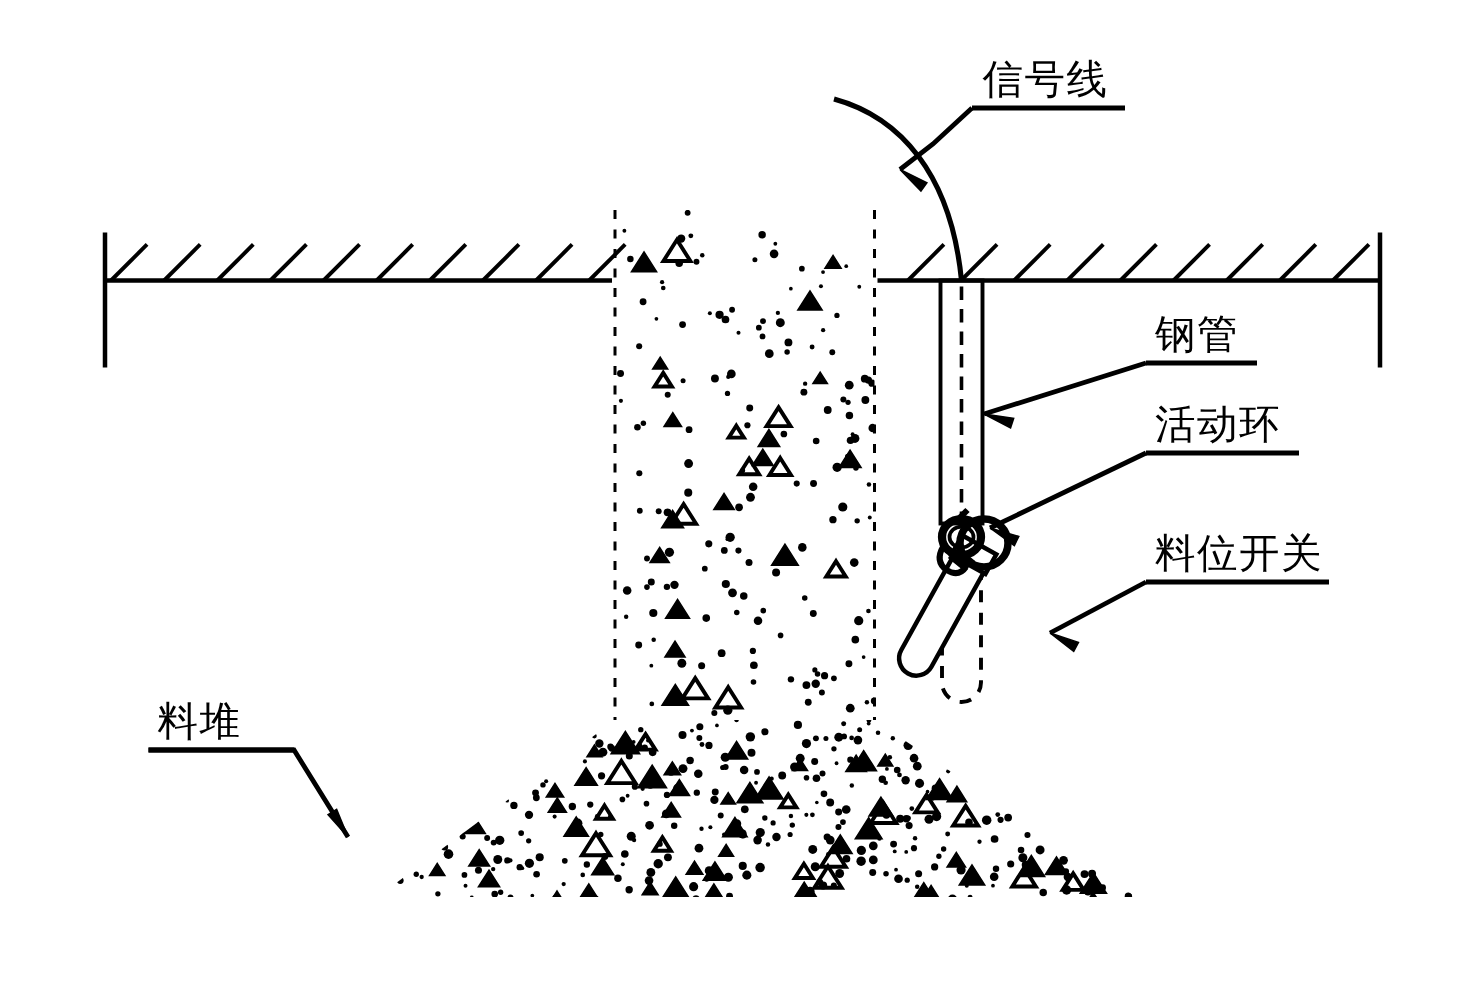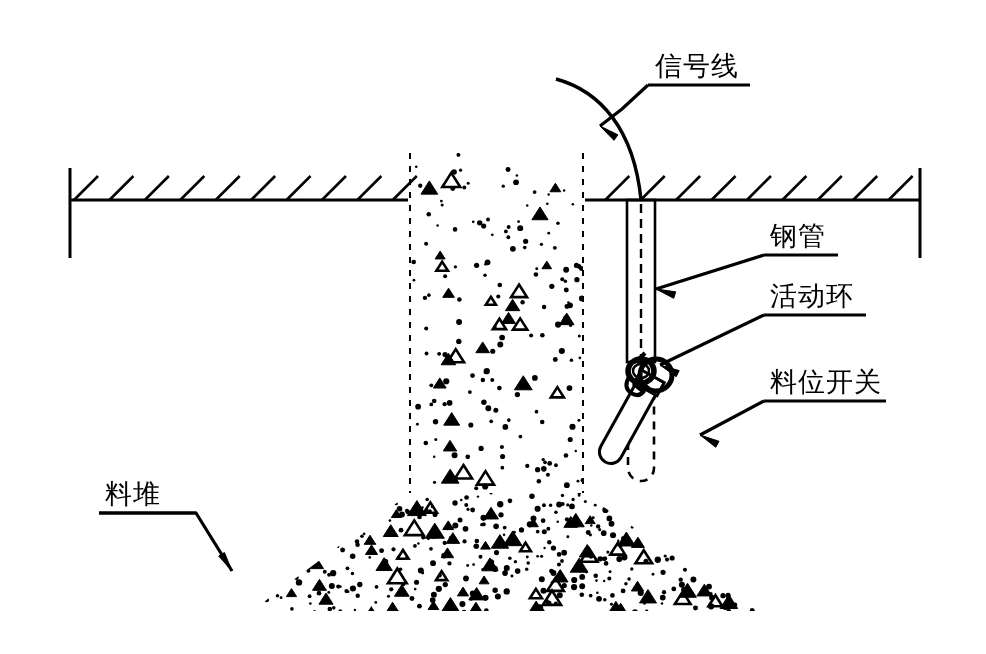--- a/index.html
+++ b/index.html
@@ -10,21 +10,20 @@
   }
   body {
     font-family: "DejaVu Sans", "Liberation Sans", sans-serif;
   }
   #diagram-root {
     position: relative;
     width: 986px;
     height: 598px;
     background: #ffffff;
     overflow: hidden;
-    margin-top: 13px;
   }
   #diagram-svg {
     position: absolute;
     top: 0;
     left: 0;
     width: 986px;
     height: 654px;
     display: block;
   }
   .label-text {

